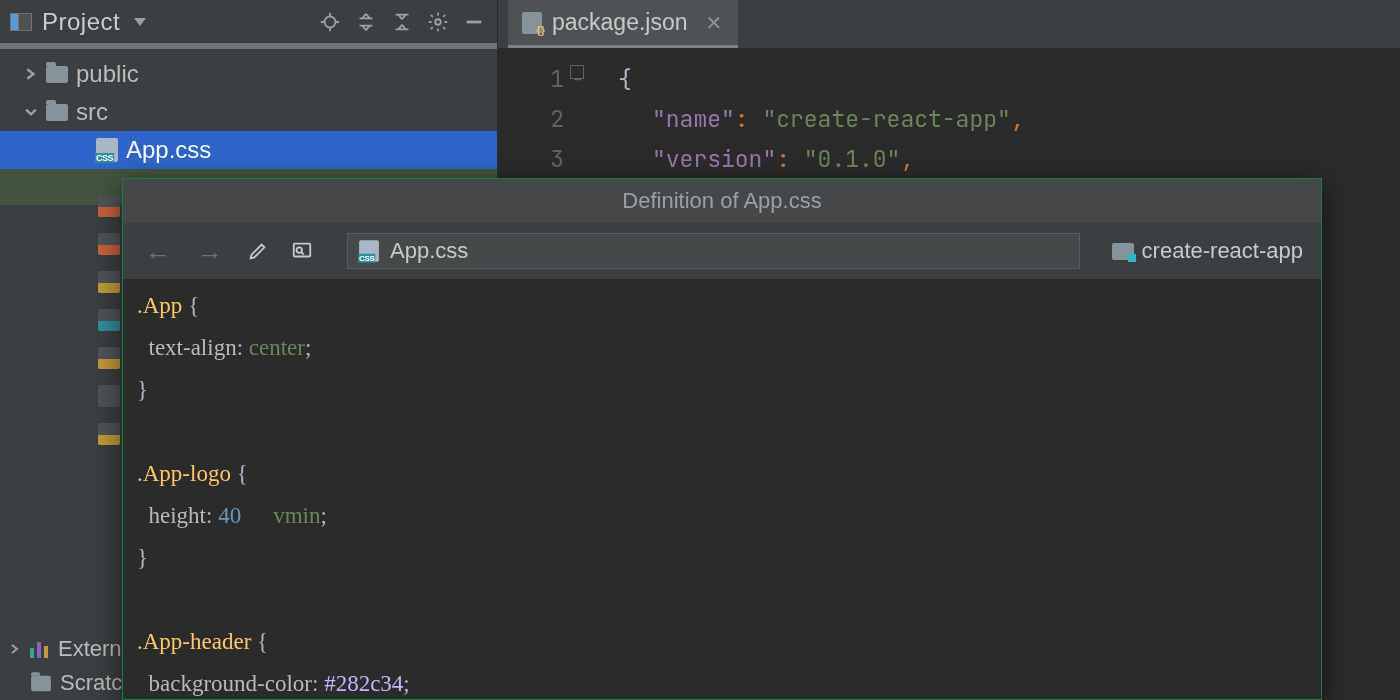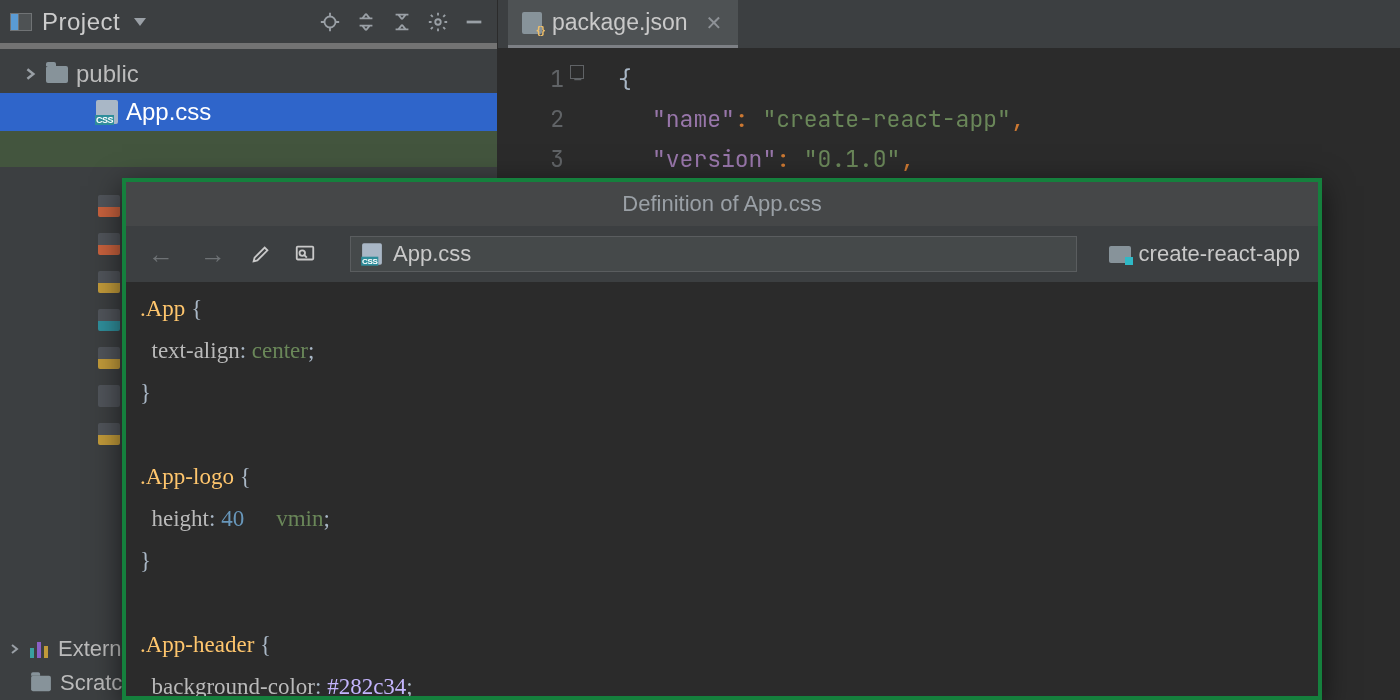--- a/index.html
+++ b/index.html
@@ -68,21 +68,21 @@
   .code { flex:1; display:flex; font-family: "JetBrains Mono", Menlo, Consolas, monospace; font-size:23px; line-height:40px;}
   .gutter { width:90px; text-align:right; color:#606366; padding:10px 24px 0 0; position:relative;}
   .gutter .fold { position:absolute; right:4px; top:16px; width:14px; height:14px; border:1px solid #606366;}
   .gutter .fold::before{content:'–'; color:#606366; position:absolute; top:-6px; left:2px; font-size:16px;}
   .codelines { padding:10px 0 0 30px; } .key{color:#9876aa;} .str{color:#6a8759;} .col{color:#cc7832;} .comma{color:#cc7832;}
 
   
   .popup {
     position:absolute; left:122px; top:178px; width:1200px; height:522px;
     background:#3c3f41; box-shadow:0 8px 28px rgba(0,0,0,.6); z-index:50;
-    display:flex; flex-direction:column; border:4px solid #15803d;
+    display:flex; flex-direction:column; border:1px solid #15803d;
   }
   .popup-title { height:44px; background:#454748; color:#9aa0a6; font-size:22px; display:flex; align-items:center; justify-content:center;}
   .popup-tb { height:56px; display:flex; align-items:center; gap:18px; padding:0 18px; }
   .nav-btn{ color:#6e7275; font-size:26px; padding:0 4px; cursor:pointer;}
   .breadcrumb {
     flex:1; margin:0 14px; height:36px; background:#45494a; border:1px solid #5a5d5f;
     display:flex; align-items:center; gap:10px; padding:0 10px; color:#c9c9c9; font-size:22px;
   }
   .proj-tag { display:flex; align-items:center; gap:8px; color:#c9c9c9; font-size:22px;}
   .proj-folder{ width:22px; height:17px; background:#87939a; border-radius:2px; position:relative;}
@@ -137,20 +137,29 @@
 
     <div class="tree">
       <div class="tree-row">
         <span class="chev">
           <svg width="12" height="12" viewBox="0 0 10 10">
               <path d="M2 1l5 4-5 4" fill="none" stroke="#9aa0a6" stroke-width="2"></path>
             </svg>
         </span>
         <span class="folder-ic"></span>
         <span>public</span>
+      </div>
+      <div class="tree-row">
+        <span class="chev">
+          <svg width="12" height="12" viewBox="0 0 10 10">
+              <path d="M1 3l4 4 4-4" fill="none" stroke="#9aa0a6" stroke-width="2"></path>
+            </svg>
+        </span>
+        <span class="folder-ic"></span>
+        <span>src</span>
       </div>
       <div class="tree-row selected" style="padding-left:96px">
         <span class="css-badge"></span>
         <span>App.css</span>
       </div>
       <div class="tree-row cursor" style="padding-left:96px; height:36px;"></div>
 
       <div class="mini-col">
         <div class="mini jsx"></div>
         <div class="mini jsx"></div>

